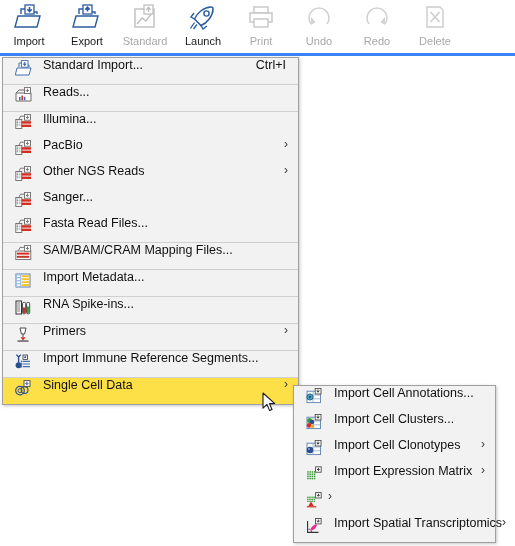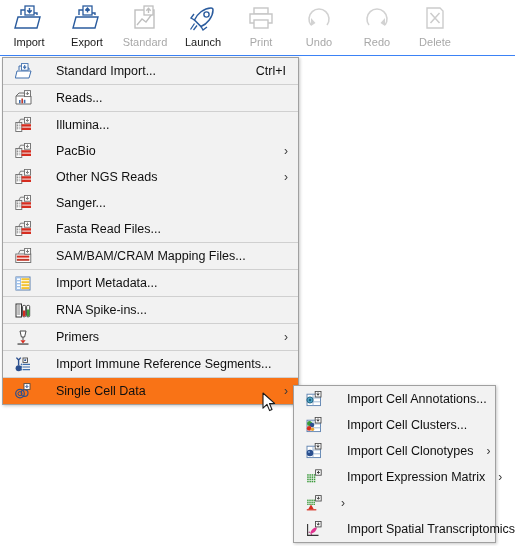--- a/index.html
+++ b/index.html
@@ -15,23 +15,23 @@
     overflow: hidden;
   }
 
   
   #toolbar {
     position: absolute;
     left: 0; top: 0;
     width: 515px;
     height: 56px;
     background: #ffffff;
-    border-bottom: 1px solid #3b82f6;
+    border-bottom: 3px solid #3b82f6;
     display: flex;
-    align-items: flex-start;
+    align-items: flex-end;
     box-sizing: border-box;
   }
   .tb-btn {
     width: 58px;
     height: 54px;
     display: flex;
     flex-direction: column;
     align-items: center;
     justify-content: flex-start;
     padding-top: 4px;
@@ -68,29 +68,27 @@
   }
   #sub-menu {
     left: 293px;
     top: 385px;
     width: 203px;
   }
   .mi {
     position: relative;
     height: 26px;
     display: flex;
-    align-items: center;
     box-sizing: border-box;
     background: #f2f2f2;
     cursor: default;
-    gap: 13px;
   }
   #main-menu .mi { padding-left: 8px; }
   #sub-menu .mi { padding-left: 8px; }
-  .mi.selected { background: #f97316; }
+  .mi.selected { background: #fde047; }
   .mi-ico {
     width: 26px;
     min-width: 26px;
     height: 20px;
     display: flex;
     align-items: center;
     justify-content: center;
   }
   .mi-lbl {
     font-size: 12.5px;

